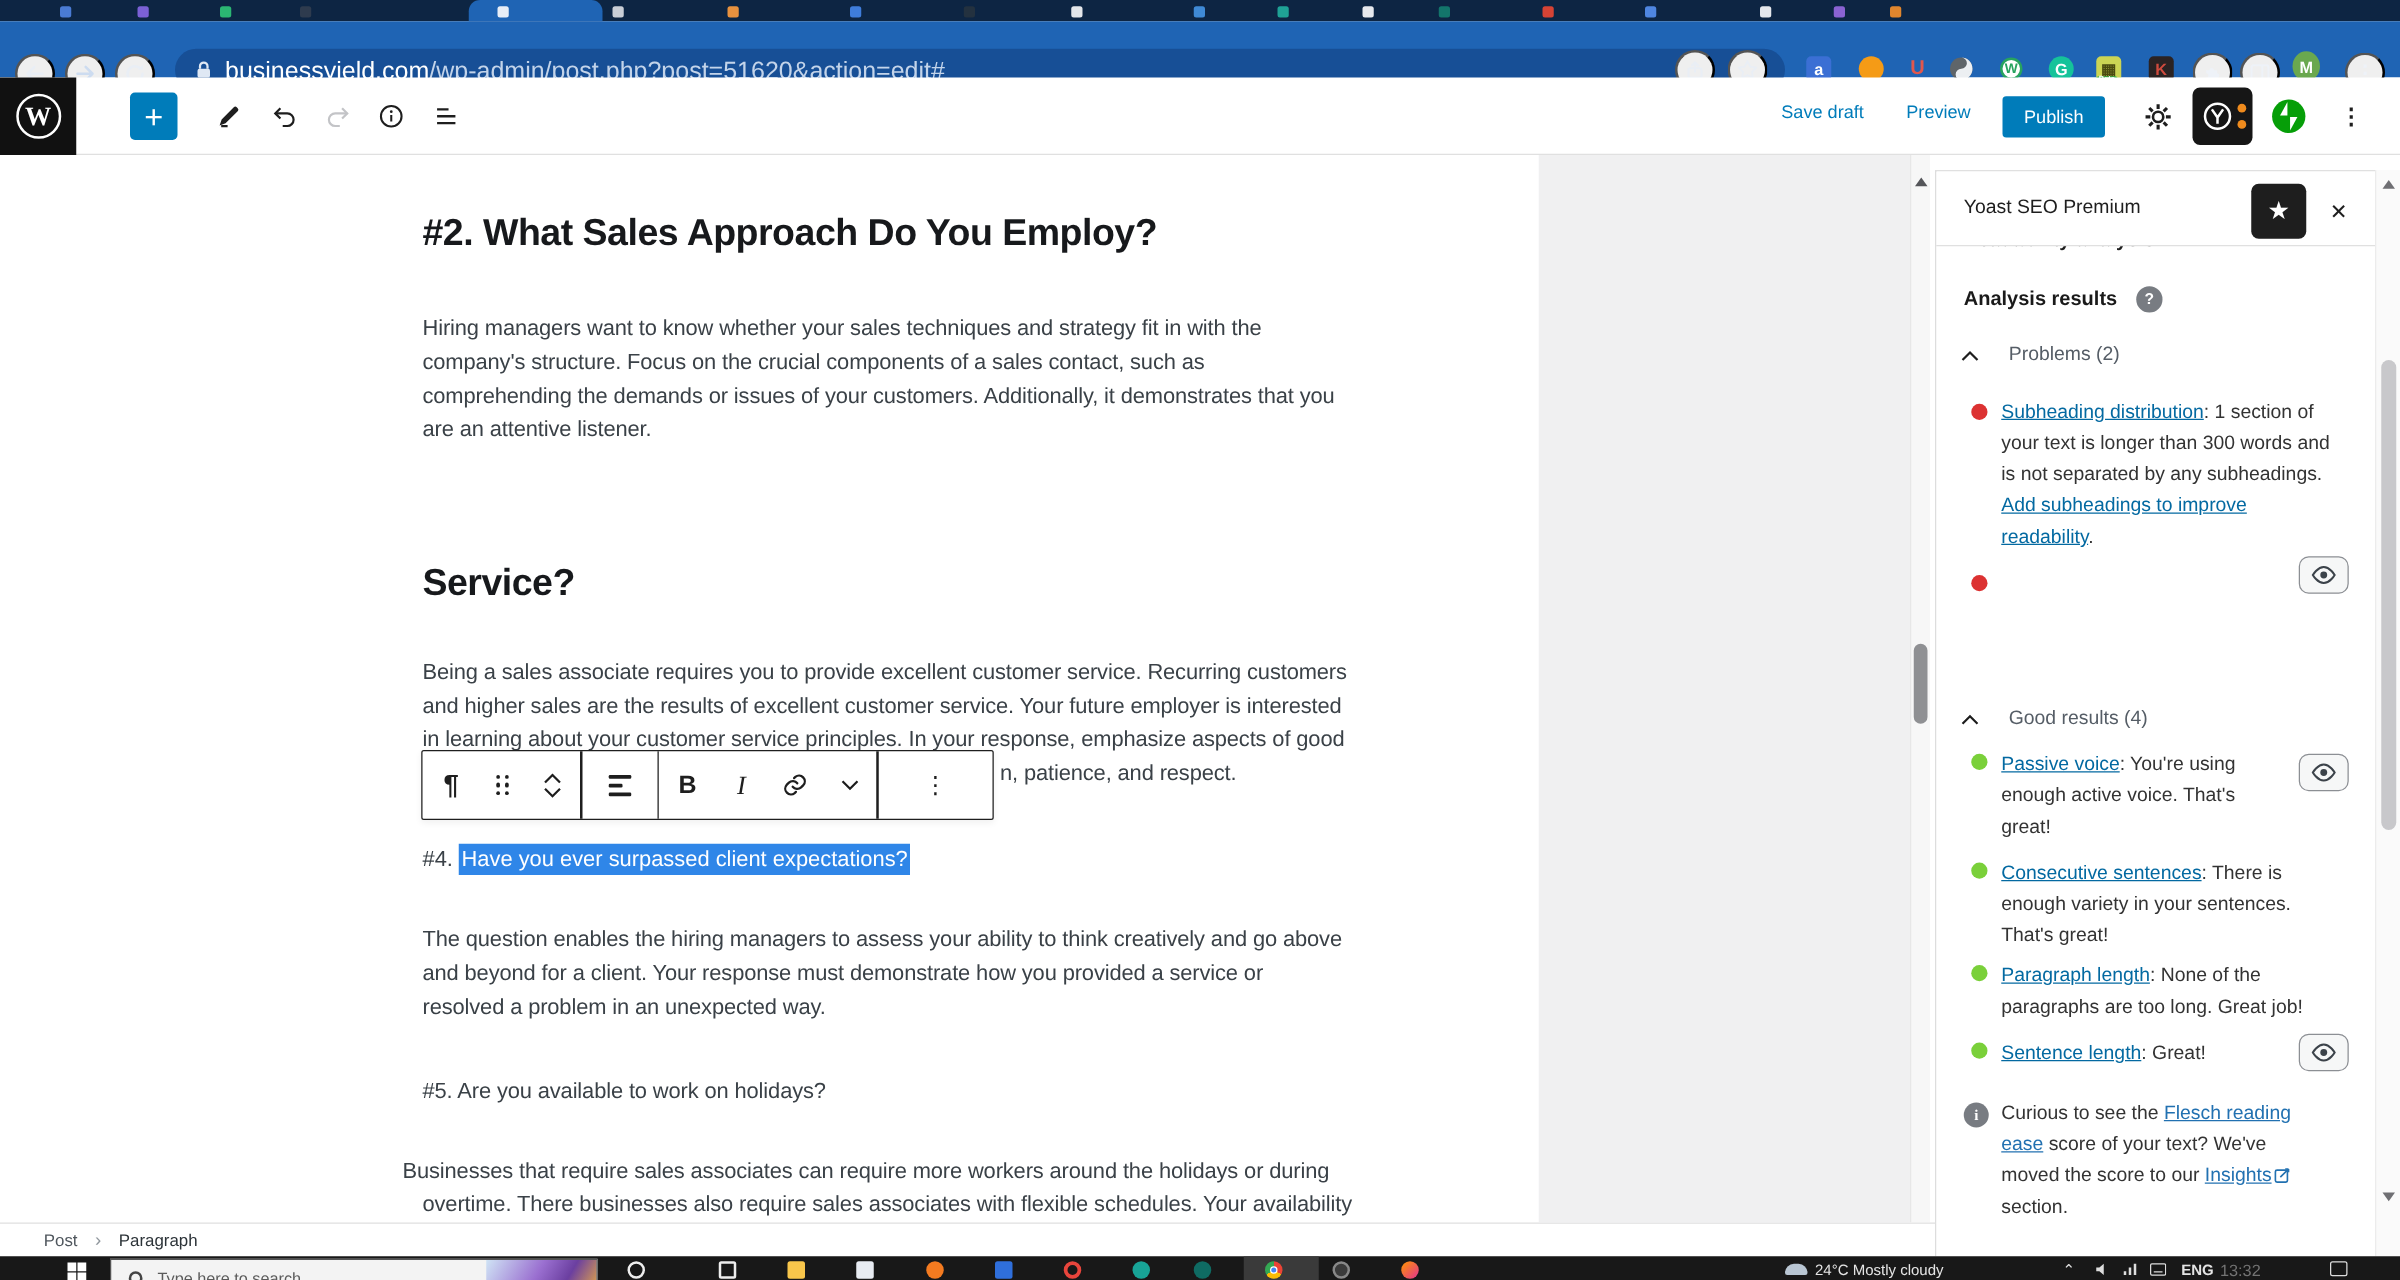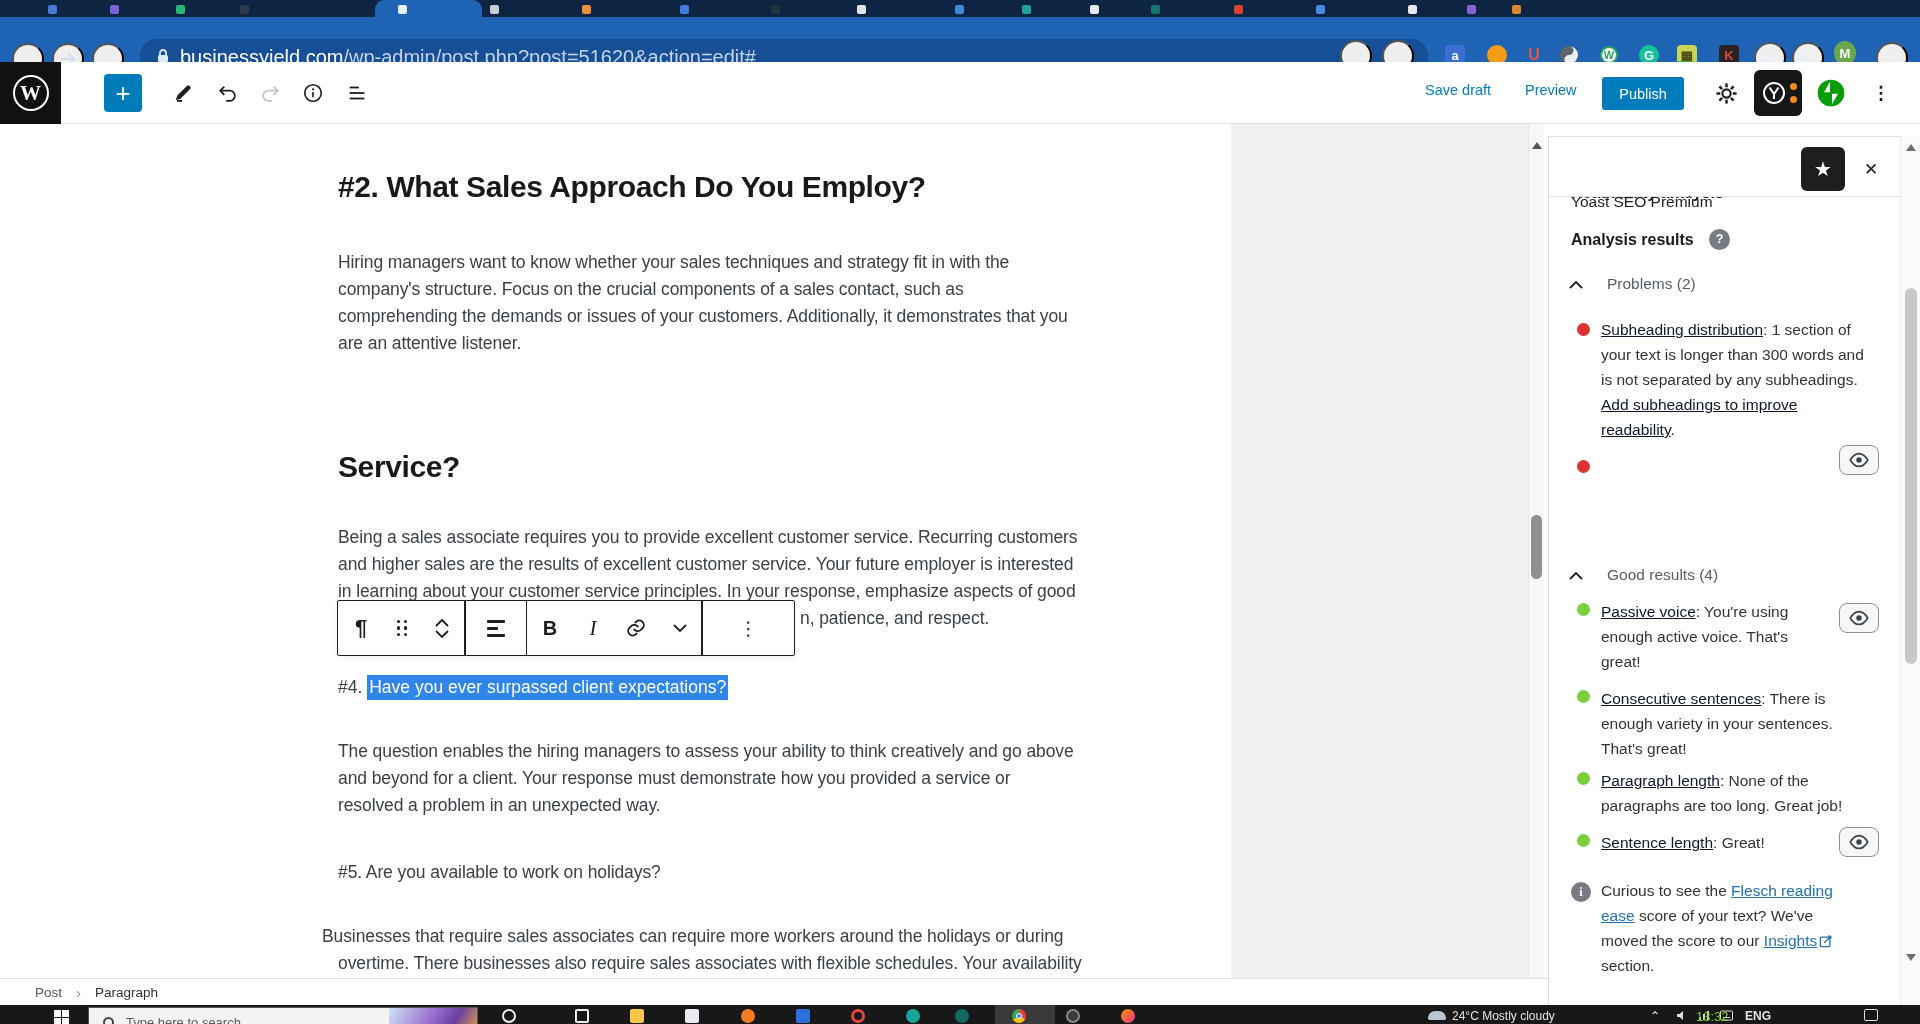--- a/index.html
+++ b/index.html
@@ -64,33 +64,33 @@
 
   
   .crumbbar { position:absolute; left:0; top:978px; width:1548px; height:27px; background:#fff; border-top:1px solid #e0e0e0; font-size:13.5px; display:flex; align-items:center; }
   .crumb-root { color:#50575e; margin-left:35px; }
   .crumb-sep { color:#8f969c; margin:0 14px; font-size:15px; }
   .crumb-cur { color:#2c3338; }
 
   
   .panel { position:absolute; left:1548px; top:136px; width:352px; height:869px; background:#fff; border-left:1px solid #ddd; border-top:1px solid #e0e0e0; font-size:15.5px; color:#333; }
   .panel-head { position:absolute; left:0; top:0; width:100%; height:60px; border-bottom:1px solid #e0e0e0; }
-  .panel-title { position:absolute; left:22px; top:20px; font-size:15.5px; color:#1e1e1e;margin-top:36px; }
+  .panel-title { position:absolute; left:22px; top:20px; font-size:15.5px; color:#1e1e1e; }
   .pin-btn { position:absolute; left:252px; top:10px; width:44px; height:44px; background:#1e1e1e; border:none; border-radius:6px; color:#fff; font-size:20px; line-height:44px; text-align:center; }
   .close-x { position:absolute; left:310px; top:20px; width:24px; height:24px; background:none; border:none; color:#1e1e1e; font-size:17px; }
   .clipped-row { position:absolute; left:22px; top:60px; height:11px; width:200px; overflow:hidden; }
   .clipped-row span { position:relative; top:-13px; font-size:16px; font-weight:600; color:#1e1e1e; }
   .ana-head { position:absolute; left:22px; top:94px; font-size:16px; font-weight:700; color:#1a1a1a; }
   .help-badge { position:absolute; left:160px; top:92px; width:21px; height:21px; border-radius:50%; background:#787c82; color:#fff; font-size:12.5px; font-weight:bold; text-align:center; line-height:21px; border:none; }
   .sect-head { position:absolute; left:20px; color:#555d66; font-size:15.5px; display:flex; align-items:center; gap:24px; background:none; border:none; }
   .result { position:absolute; left:52px; line-height:25px; color:#333; }
   .bullet { position:absolute; left:28px; width:13px; height:13px; border-radius:50%; }
   .b-red { background:#dc3232; }
   .b-green { background:#7ad03a; }
-  .y-link { color:#0f172a; text-decoration:underline;text-align:center; }
+  .y-link { color:#0369a1; text-decoration:underline;text-align:center; }
   .wp-link { color:#2271b1; text-decoration:underline; }
   .eye-btn { position:absolute; left:290px; width:40px; height:30px; border:1px solid #8c8f94; border-radius:8px; background:#f6f7f7; display:flex; align-items:center; justify-content:center; }
   .note-ico { position:absolute; left:22px; top:745px; width:20px; height:20px; border-radius:50%; background:#787c82; color:#fff; font-size:12px; font-weight:bold; font-family:"Liberation Serif",serif; text-align:center; line-height:20px; }
   .ins-ico { display:inline-block; vertical-align:-2px; margin-left:2px; }
 
   
   .pn-scroll { position:absolute; left:1900px; top:136px; width:20px; height:869px; background:#fafafa; border-left:1px solid #ececec; }
   .pn-thumb { position:absolute; left:4px; top:152px; width:12px; height:376px; background:#c8c8cb; border-radius:6px; }
   .tri-up { border-left:5px solid transparent; border-right:5px solid transparent; border-bottom:7px solid #6f6f73; }
   .tri-down { border-left:5px solid transparent; border-right:5px solid transparent; border-top:7px solid #6f6f73; }
@@ -519,17 +519,17 @@
         <path d="M1 4h2.5L7 1v9L3.5 7H1z" fill="#ddd"></path>
       </svg>
     <svg style="position:absolute;left:1698px;top:5px" width="12" height="11" viewBox="0 0 12 11">
         <path d="M1 10h2V7H1zm4 0h2V4H5zm4 0h2V1H9z" fill="#ddd"></path>
       </svg>
     <svg style="position:absolute;left:1720px;top:5px" width="13" height="11" viewBox="0 0 13 11">
         <rect x="0.5" y="1" width="12" height="9" rx="1" fill="none" stroke="#ddd" stroke-width="1"></rect>
         <line x1="3" y1="7.5" x2="10" y2="7.5" stroke="#ddd"></line>
       </svg>
     <span class="tray-txt" style="left:1745px;font-weight:bold">ENG</span>
-    <span class="tray-txt" style="left:1696px;font-size:13px;color:#84cc16">13:32</span>
+    <span class="tray-txt" style="left:1776px;font-size:13px;color:#737373">13:32</span>
     <span class="notif"></span>
   </div>
 
 </div>
 
 </body></html>

